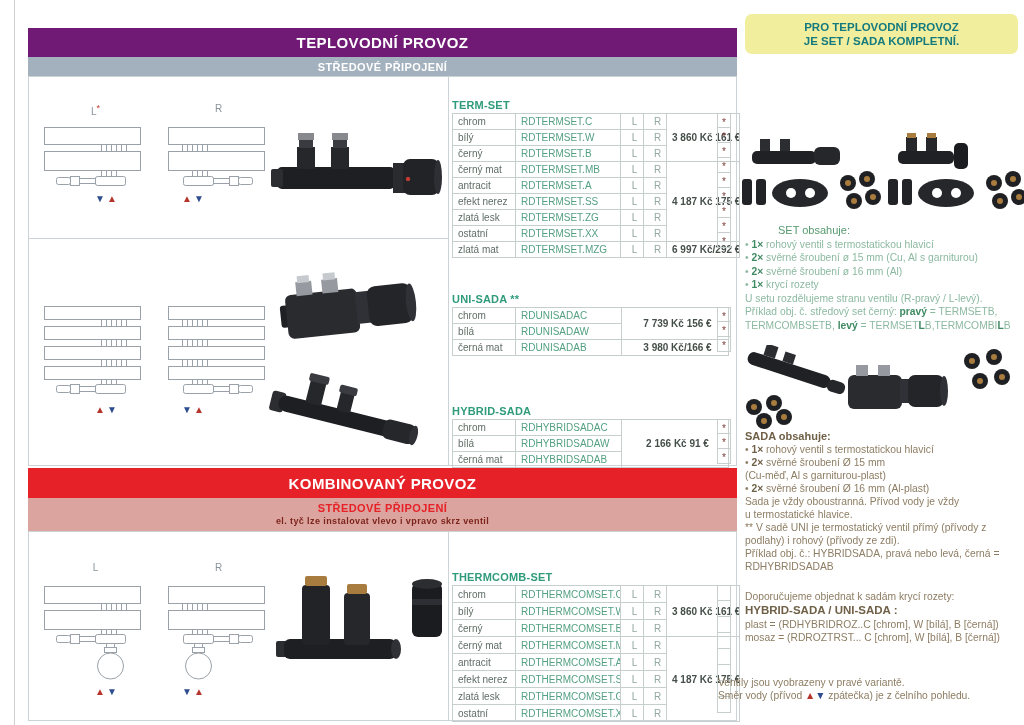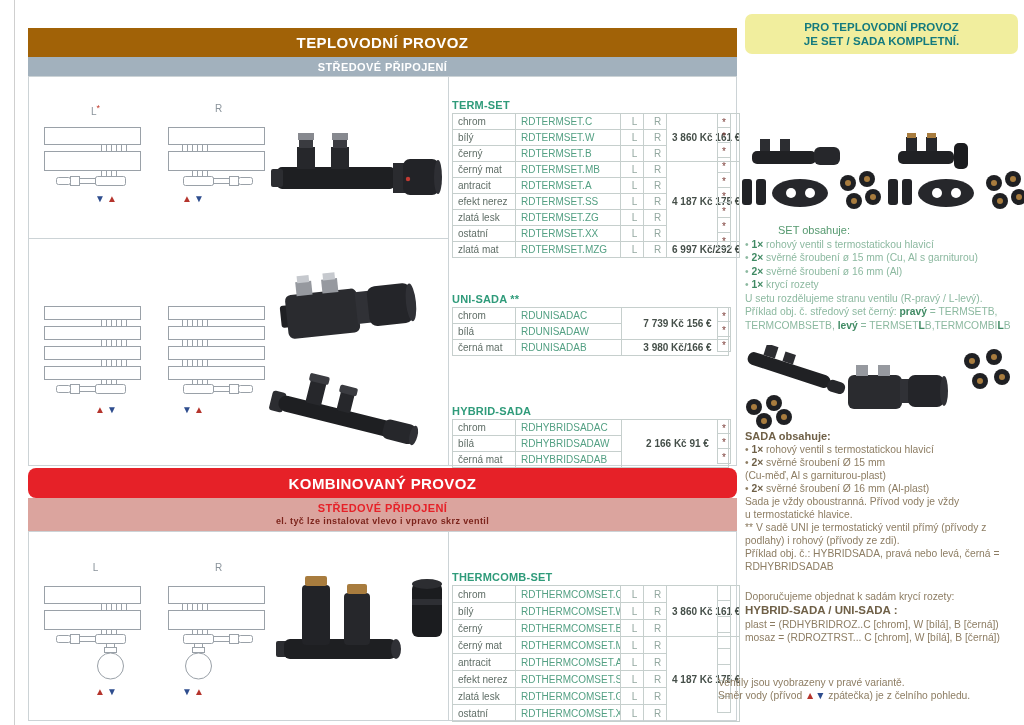--- a/index.html
+++ b/index.html
@@ -3,21 +3,21 @@
 <meta charset="utf-8">
 <style>
   html,body{margin:0;padding:0;background:#ffffff;}
   .page{position:relative;width:1024px;height:725px;background:#fff;overflow:hidden;
         font-family:"Liberation Sans",sans-serif;color:#333;}
   .abs{position:absolute;}
   .pre{white-space:pre-line;}
 
   
   .hdr{display:flex;align-items:center;justify-content:center;font-weight:bold;color:#fff;letter-spacing:.4px;}
-  .hdr-teal{background:#a16207;font-size:15px;}
+  .hdr-teal{background:#701a75;font-size:15px;}
   .hdr-gray{background:#a2b1bd;font-size:11px;}
   .hdr-red{background:#e62128;font-size:15px;}
   .hdr-pink{background:#dba49e;flex-direction:column;justify-content:center;line-height:13px;}
   .hdr-pink .l1{color:#e62128;font-weight:bold;font-size:11px;}
   .hdr-pink .l2{color:#7c241c;font-weight:bold;font-size:9px;}
 
   
   .box{border:1px solid #ccd3d6;}
   .vdiv{position:absolute;top:0;bottom:0;width:1px;background:#ccd3d6;}
   .hdivl{position:absolute;height:1px;background:#ccd3d6;}
@@ -338,21 +338,21 @@
           <td class="c2">RDHYBRIDSADAB</td>
         </tr>
   </tbody>
     </table>
   <div class="stars s15 abs" style="left:717px;top:419px;">
     <div>*</div>
       <div>*</div>
       <div>*</div>
   </div>
 
-  <div class="abs hdr hdr-red" style="left:28px;top:468px;width:709px;height:30px;border-radius:8px;">KOMBINOVANÝ PROVOZ</div>
+  <div class="abs hdr hdr-red" style="left:28px;top:468px;width:709px;height:30px;">KOMBINOVANÝ PROVOZ</div>
   <div class="abs hdr hdr-pink" style="left:28px;top:498px;width:709px;height:33px;">
     <div class="l1">STŘEDOVÉ PŘIPOJENÍ</div>
     <div class="l2">el. tyč lze instalovat vlevo i vpravo skrz ventil</div>
   </div>
 
   <div class="abs box" style="left:28px;top:531px;width:707px;height:188px;">
     <div class="vdiv" style="left:419px;"></div>
 
     <div class="rad" style="left:14px;top:48px;">
       <div class="rad-label" style="top:-18px;">L</div>

